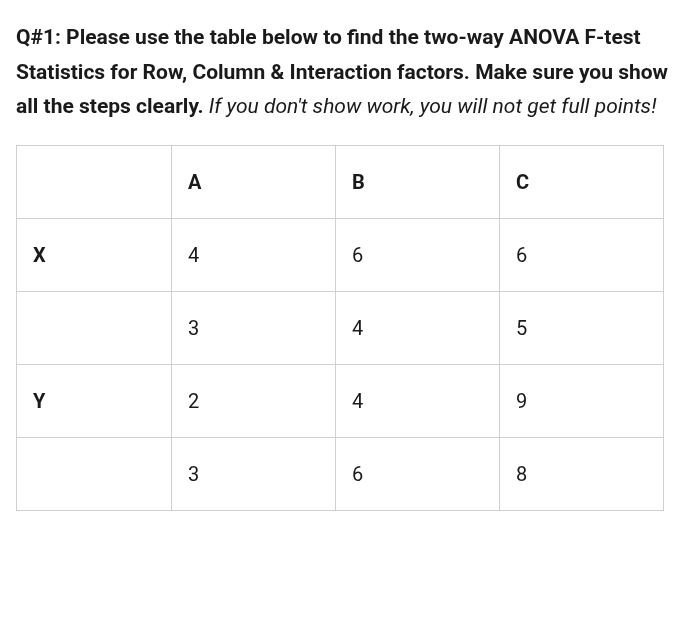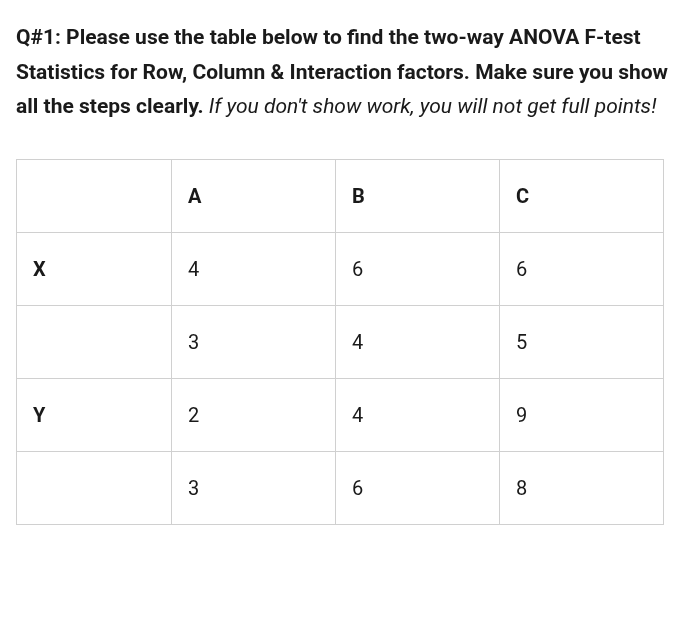--- a/index.html
+++ b/index.html
@@ -10,21 +10,21 @@
     body {
       font-family: -apple-system, BlinkMacSystemFont, "Segoe UI", Roboto, "Helvetica Neue", Arial, sans-serif;
       padding: 20px 16px;
       width: 700px;
       color: #1a1a1a;
       background: #fff;
     }
     .question-text {
       font-size: 21px;
       line-height: 1.65;
-      margin-bottom: 35px;
+      margin-bottom: 21px;
       color: #1a1a1a;
     }
     .bold {
       font-weight: 700;
     }
     .italic {
       font-style: italic;
       font-weight: 400;
     }
     table {

